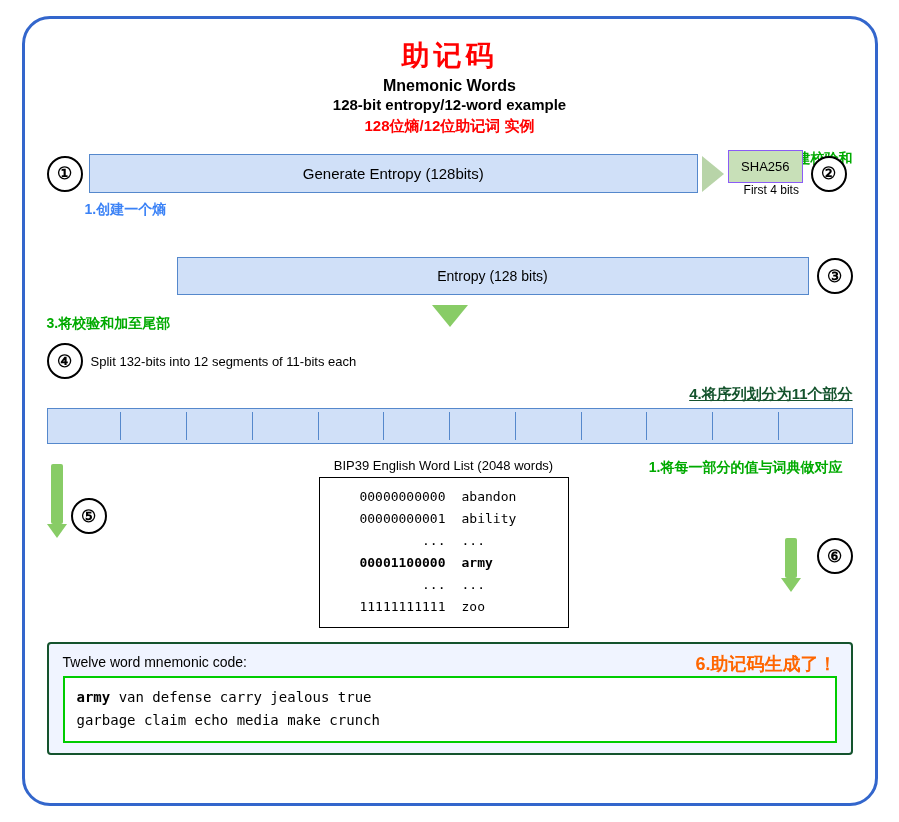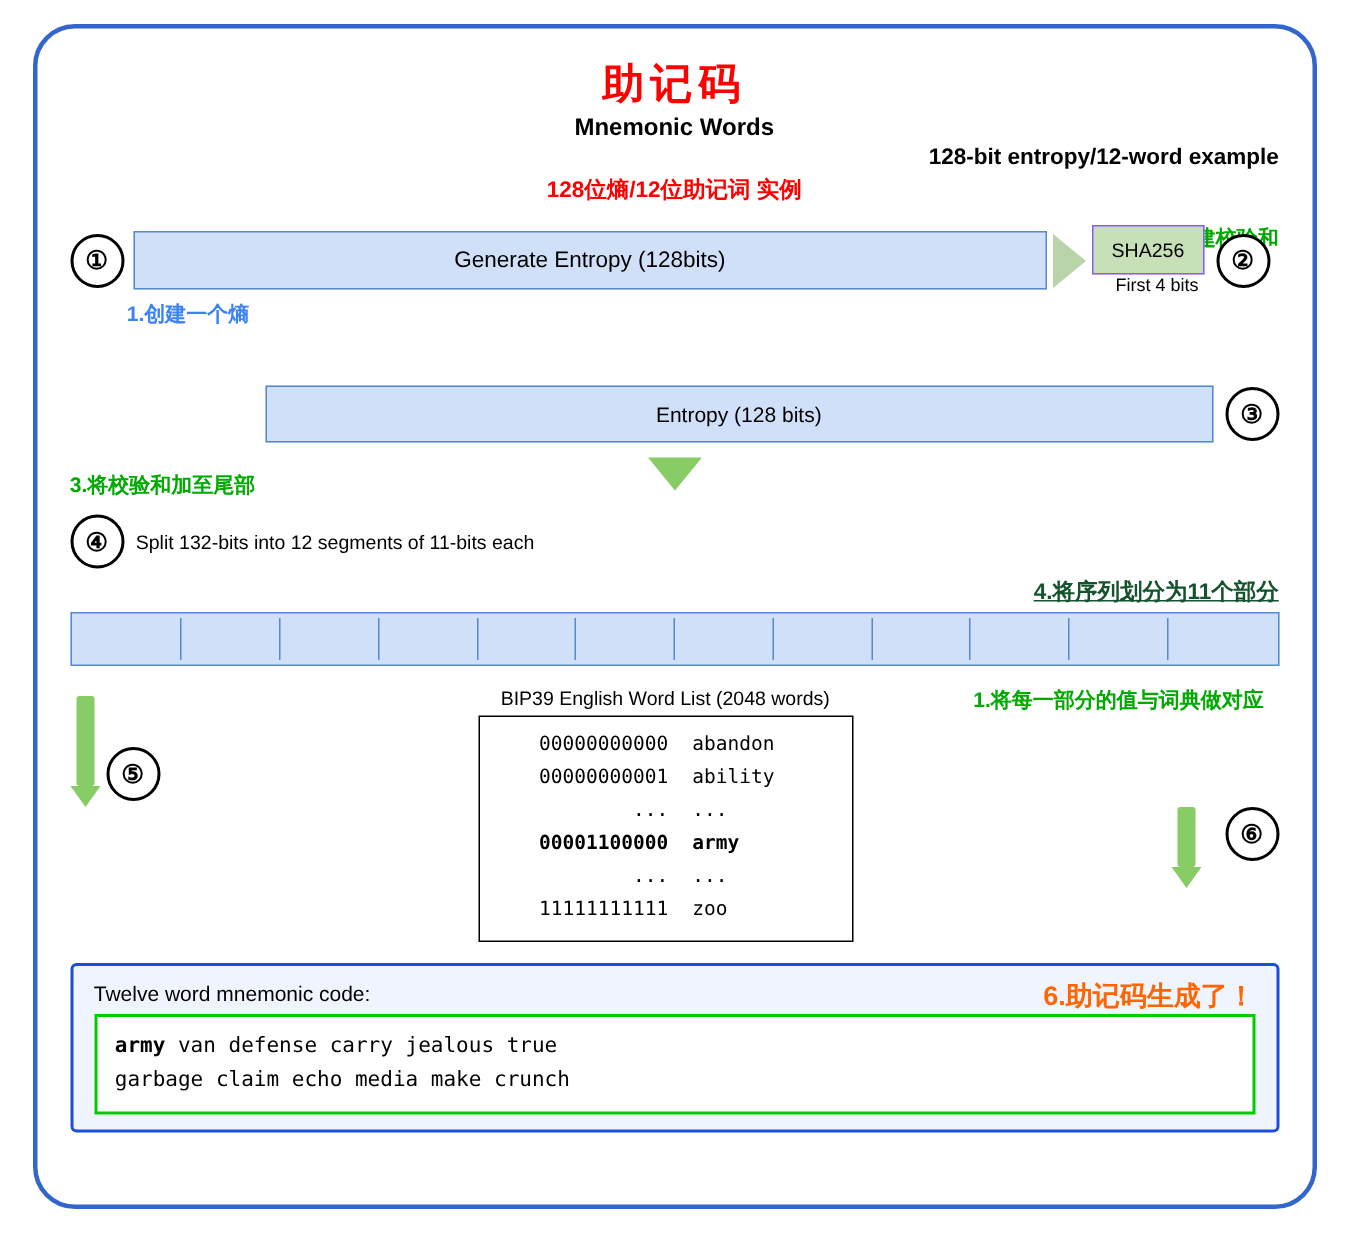--- a/index.html
+++ b/index.html
@@ -30,21 +30,21 @@
       margin-bottom: 2px;
     }
     .title-en {
       text-align: center;
       font-size: 16px;
       font-weight: bold;
       color: #000;
       margin-bottom: 1px;
     }
     .subtitle-en {
-      text-align: right;
+      text-align: center;
       font-size: 15px;
       font-weight: bold;
       color: #000;
       margin-bottom: 4px;
     }
     .subtitle-cn {
       text-align: center;
       font-size: 15px;
       font-weight: bold;
       color: #ff0000;
@@ -305,21 +305,21 @@
       font-size: 17px;
       font-weight: bold;
       background: #fff;
       flex-shrink: 0;
       margin-left: 16px;
       margin-top: 80px;
     }
     
     .result-section {
       margin-top: 14px;
-      border: 2px solid #1d4ed8;
+      border: 2px solid #14532d;
       border-radius: 4px;
       padding: 10px 14px;
       background: #f0f4ff;
       position: relative;
     }
     .result-label {
       font-size: 14px;
       color: #000;
       margin-bottom: 6px;
     }

